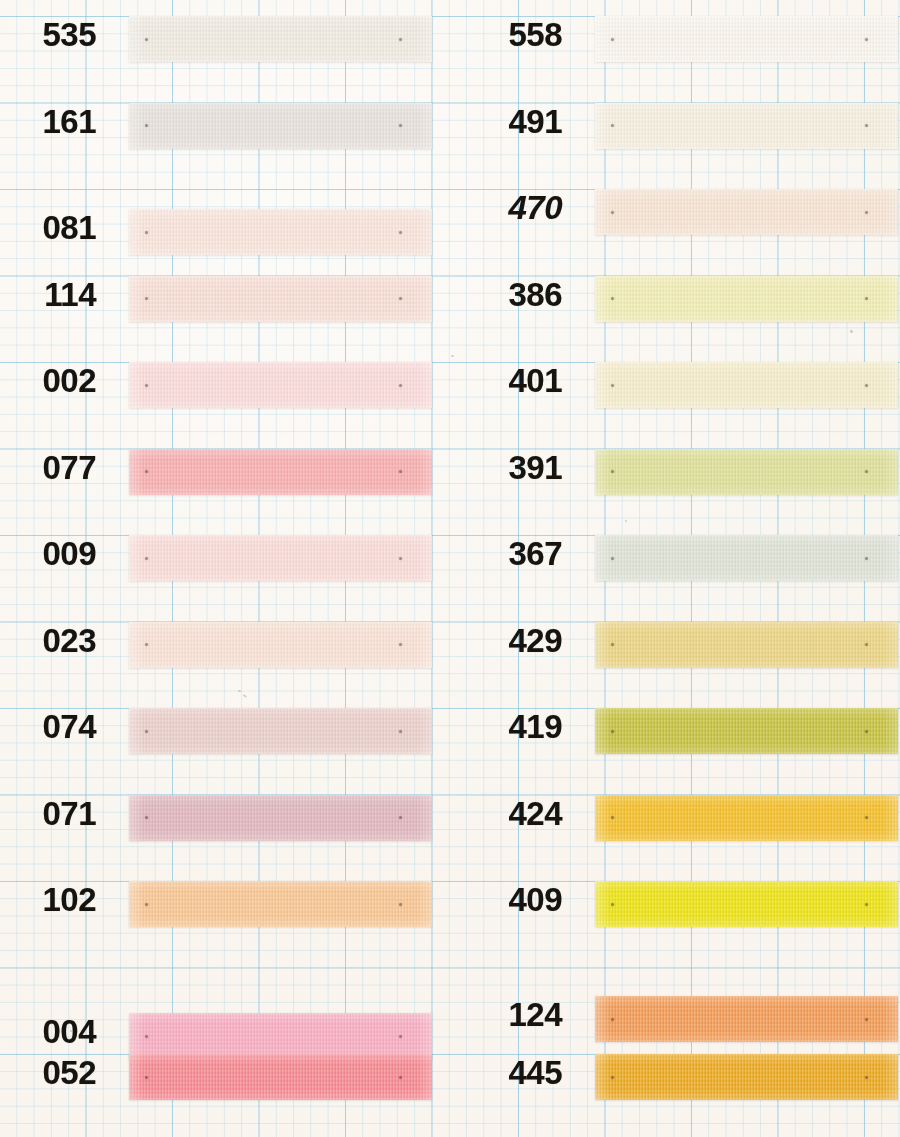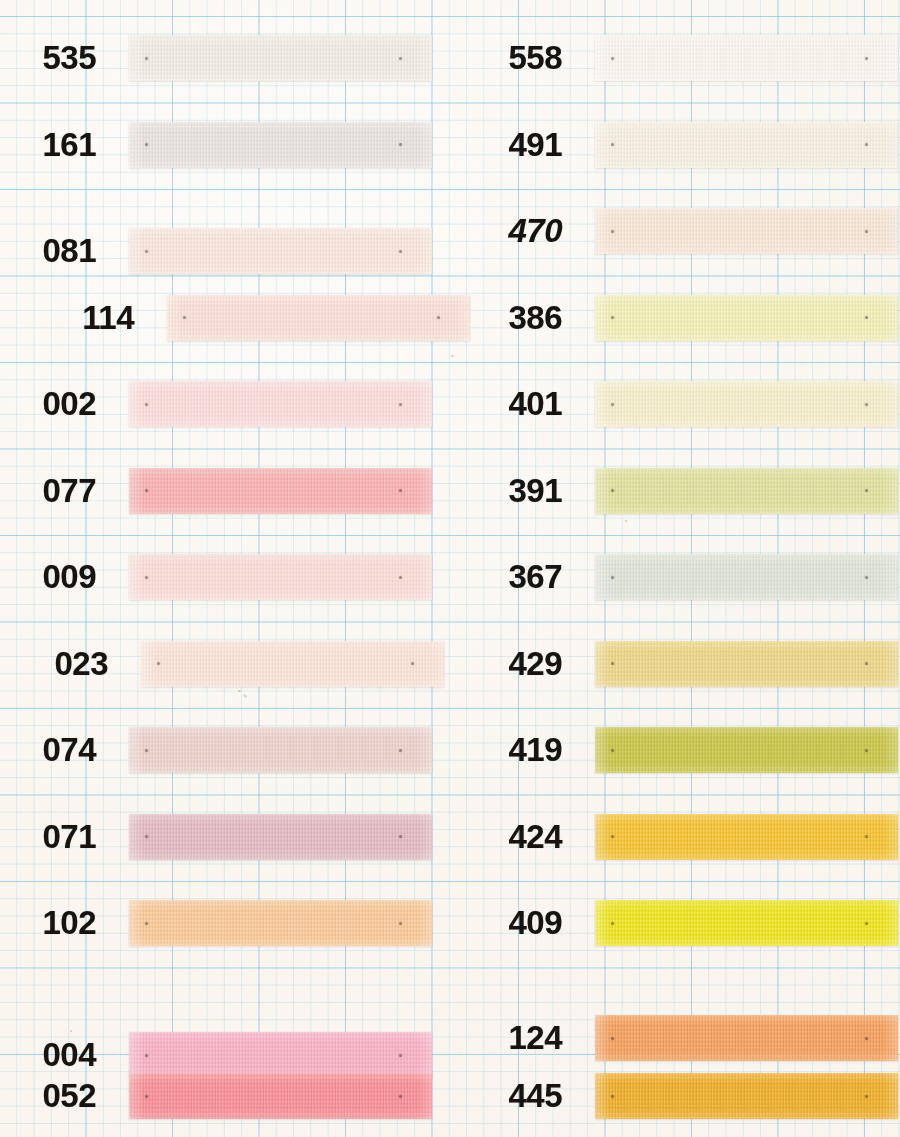--- a/index.html
+++ b/index.html
@@ -55,21 +55,20 @@
   }
   #column-left  { left: 0; }
   #column-right { left: 450px; }
 
   .swatch-row {
     position: absolute;
     left: 0;
     width: 450px;
     height: 84px;
     display: flex;
-    align-items: center;
     gap: 28px;
   }
 
   .row-code {
     width: 96px;
     flex: 0 0 96px;
     text-align: right;
     padding-right: 0px;
     box-sizing: border-box;
     font-size: 33px;
@@ -181,21 +180,21 @@
       </div>
       <div class="swatch-row" style="top: 189px; margin-top: 20px;">
         <div class="row-code">081</div>
         <div class="swatch-wrap" style="width: 303px;">
           <div class="swatch" title="081 #fae5dc" style="background-color: rgb(250, 229, 220);">
             <span class="pin left"></span>
             <span class="pin right"></span>
           </div>
         </div>
       </div>
-      <div class="swatch-row" style="top: 275.5px; margin-left: 38px;">
+      <div class="swatch-row" style="top: 275.5px;">
         <div class="row-code">114</div>
         <div class="swatch-wrap" style="width: 303px;">
           <div class="swatch" title="114 #fadfd6" style="background-color: rgb(250, 223, 214);">
             <span class="pin left"></span>
             <span class="pin right"></span>
           </div>
         </div>
       </div>
       <div class="swatch-row" style="top: 362px;">
         <div class="row-code">002</div>
@@ -217,21 +216,21 @@
       </div>
       <div class="swatch-row" style="top: 535px;">
         <div class="row-code">009</div>
         <div class="swatch-wrap" style="width: 303px;">
           <div class="swatch" title="009 #fbdcd8" style="background-color: rgb(251, 220, 216);">
             <span class="pin left"></span>
             <span class="pin right"></span>
           </div>
         </div>
       </div>
-      <div class="swatch-row" style="top: 621.5px; margin-left: 12px;">
+      <div class="swatch-row" style="top: 621.5px;">
         <div class="row-code">023</div>
         <div class="swatch-wrap" style="width: 303px;">
           <div class="swatch" title="023 #fbe2d6" style="background-color: rgb(251, 226, 214);">
             <span class="pin left"></span>
             <span class="pin right"></span>
           </div>
         </div>
       </div>
       <div class="swatch-row" style="top: 708px;">
         <div class="row-code">074</div>

